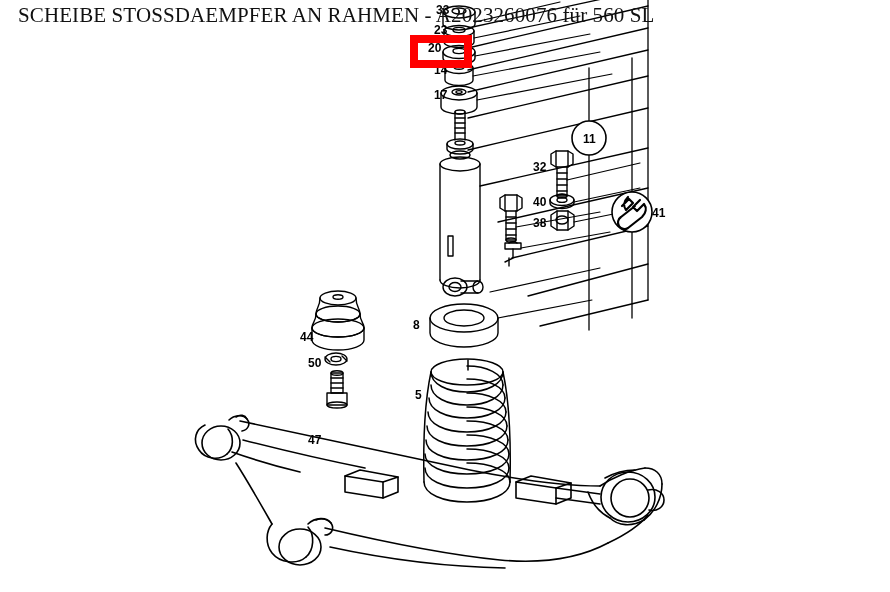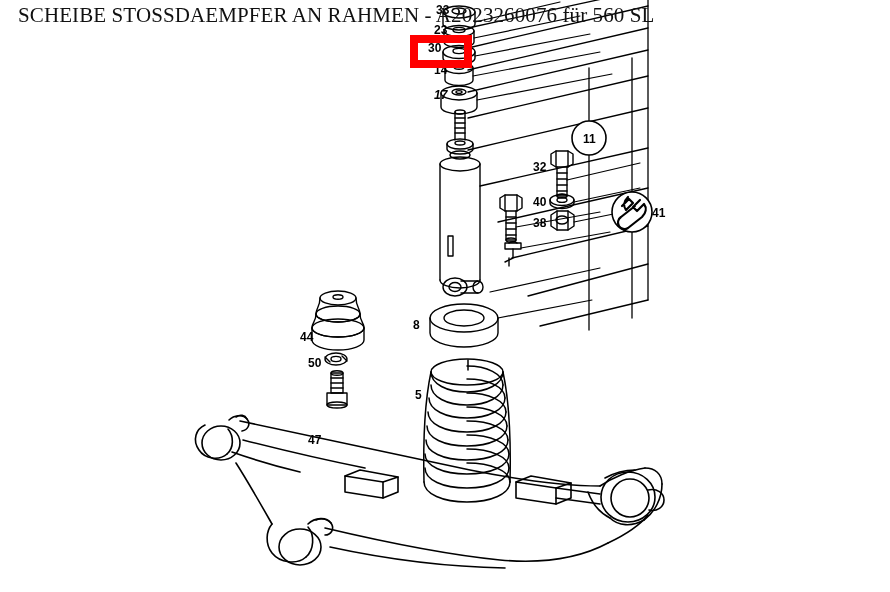--- a/index.html
+++ b/index.html
@@ -345,23 +345,23 @@
         </g>
       </g>
 
     </g>
   </svg>
 
   <div id="highlight-box"></div>
 
   <div class="callout-label" style="left:436px; top:4px;">33</div>
   <div class="callout-label" style="left:434px; top:24px;">23</div>
-  <div class="callout-label" style="left:428px; top:42px;">30</div>
+  <div class="callout-label" style="left:428px; top:42px;">20</div>
   <div class="callout-label" style="left:434px; top:64px;">14</div>
-  <div class="callout-label" style="left:434px; top:89px;font-style:italic;">17</div>
+  <div class="callout-label" style="left:434px; top:89px;">17</div>
   <div class="callout-label" style="left:533px; top:161px;">32</div>
   <div class="callout-label" style="left:533px; top:196px;">40</div>
   <div class="callout-label" style="left:533px; top:217px;text-align:center;">38</div>
   <div class="callout-label" style="left:300px; top:331px;">44</div>
   <div class="callout-label" style="left:308px; top:357px;">50</div>
   <div class="callout-label" style="left:308px; top:390px;margin-top:44px;">47</div>
   <div class="callout-label" style="left:413px; top:319px;">8</div>
   <div class="callout-label" style="left:415px; top:389px;">5</div>
   <div class="callout-label" style="left:652px; top:207px;">41</div>
 

